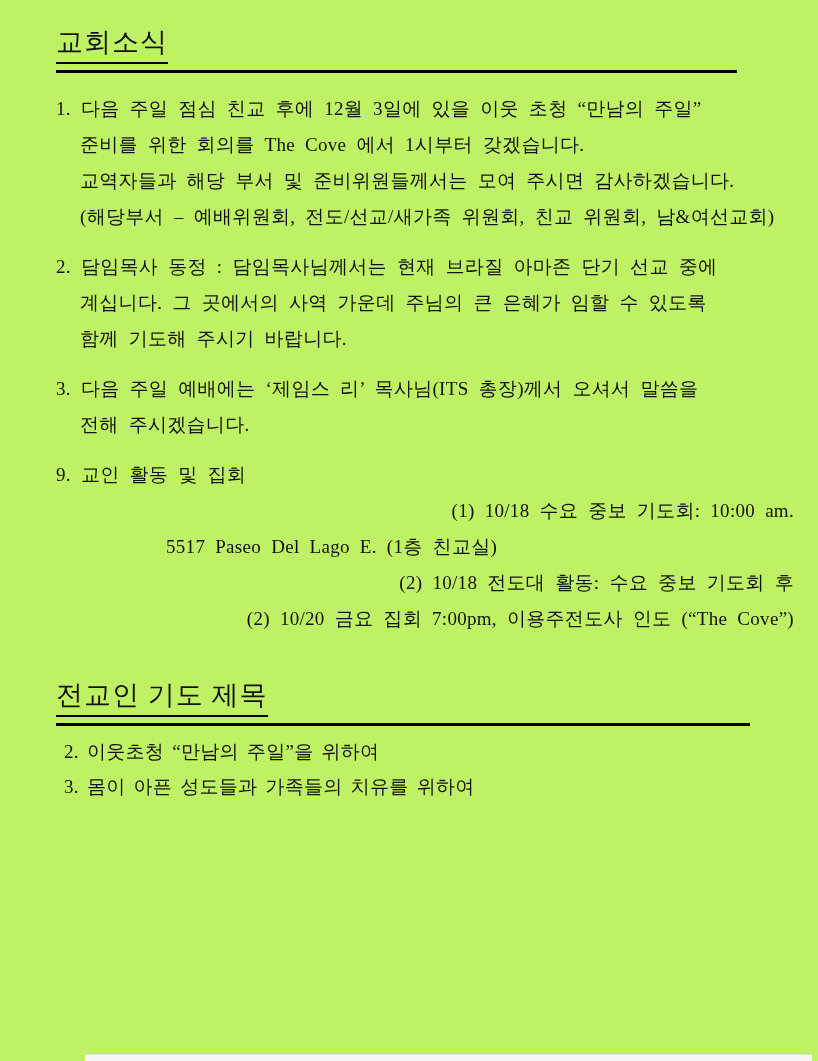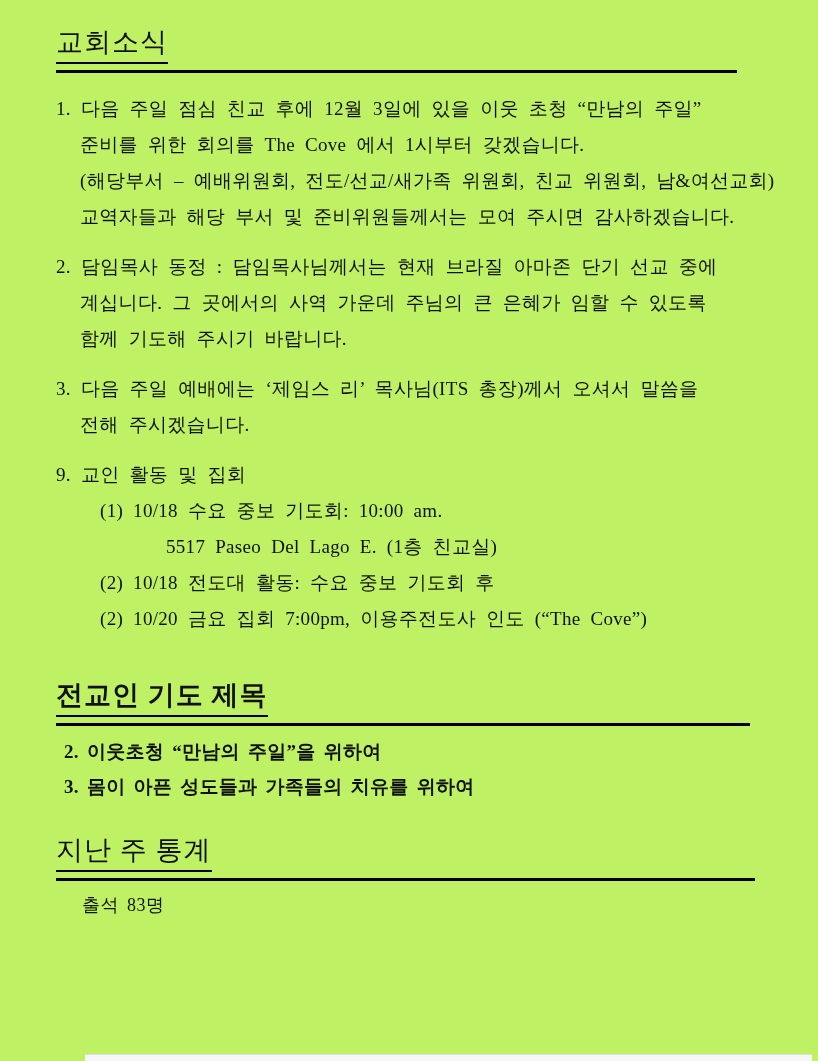--- a/index.html
+++ b/index.html
@@ -30,24 +30,24 @@
   .item { margin-bottom: 14px; }
   .line {
     font-size: 19px;
     line-height: 36px;
     white-space: nowrap;
     word-spacing: 5px;
     letter-spacing: 0.3px;
   }
   .cont  { padding-left: 24px; }
   .names { padding-left: 38px; }
-  .sub   { padding-left: 44px; }
+  .sub   { padding-left: 44px; text-align: right; }
   .addr  { padding-left: 110px; }
 
-  .section-prayer { margin-top: 40px; font-weight: bold; }
+  .section-prayer { margin-top: 40px; }
   .prayer-items { margin-top: 8px; padding-left: 8px; }
   .prayer-items .line { line-height: 35px; word-spacing: 3px; }
 
   .section-stats { margin-top: 28px; }
   .stats-attendance {
     margin-top: 12px;
     padding-left: 26px;
     font-size: 18px;
     letter-spacing: 0.5px;
     word-spacing: 3px;
@@ -68,22 +68,22 @@
 <div class="page">
 
   <div class="section-news">
     <div class="sec-title">교회소식</div>
     <div class="sec-rule rule-news"></div>
 
     <div class="news-items">
       <div class="item">
         <div class="line">1. 다음 주일 점심 친교 후에 12월 3일에 있을 이웃 초청 “만남의 주일”</div>
         <div class="line cont">준비를 위한 회의를 The Cove 에서 1시부터 갖겠습니다.</div>
+        <div class="line cont">교역자들과 해당 부서 및 준비위원들께서는 모여 주시면 감사하겠습니다.</div>
         <div class="line cont">(해당부서 – 예배위원회, 전도/선교/새가족 위원회, 친교 위원회, 남&amp;여선교회)</div>
-        <div class="line cont">교역자들과 해당 부서 및 준비위원들께서는 모여 주시면 감사하겠습니다.</div>
       </div>
 
       <div class="item">
         <div class="line">2. 담임목사 동정 : 담임목사님께서는 현재 브라질 아마존 단기 선교 중에</div>
         <div class="line cont">계십니다. 그 곳에서의 사역 가운데 주님의 큰 은혜가 임할 수 있도록</div>
         <div class="line cont">함께 기도해 주시기 바랍니다.</div>
       </div>
 
       <div class="item">
         <div class="line">3. 다음 주일 예배에는 ‘제임스 리’ 목사님(ITS 총장)께서 오셔서 말씀을</div>
@@ -103,21 +103,16 @@
 
   <div class="section-prayer">
     <div class="sec-title">전교인 기도 제목</div>
     <div class="sec-rule rule-prayer"></div>
     <div class="prayer-items">
       <div class="line">2. 이웃초청 “만남의 주일”을 위하여</div>
       <div class="line">3. 몸이 아픈 성도들과 가족들의 치유를 위하여</div>
     </div>
   </div>
 
-  <div class="section-stats">
-    <div class="sec-title">지난 주 통계</div>
-    <div class="sec-rule rule-stats"></div>
-    <div class="stats-attendance">출석 83명</div>
-  </div>
 
   <div class="bottom-bar"></div>
 
 </div>
 
 </body></html>

